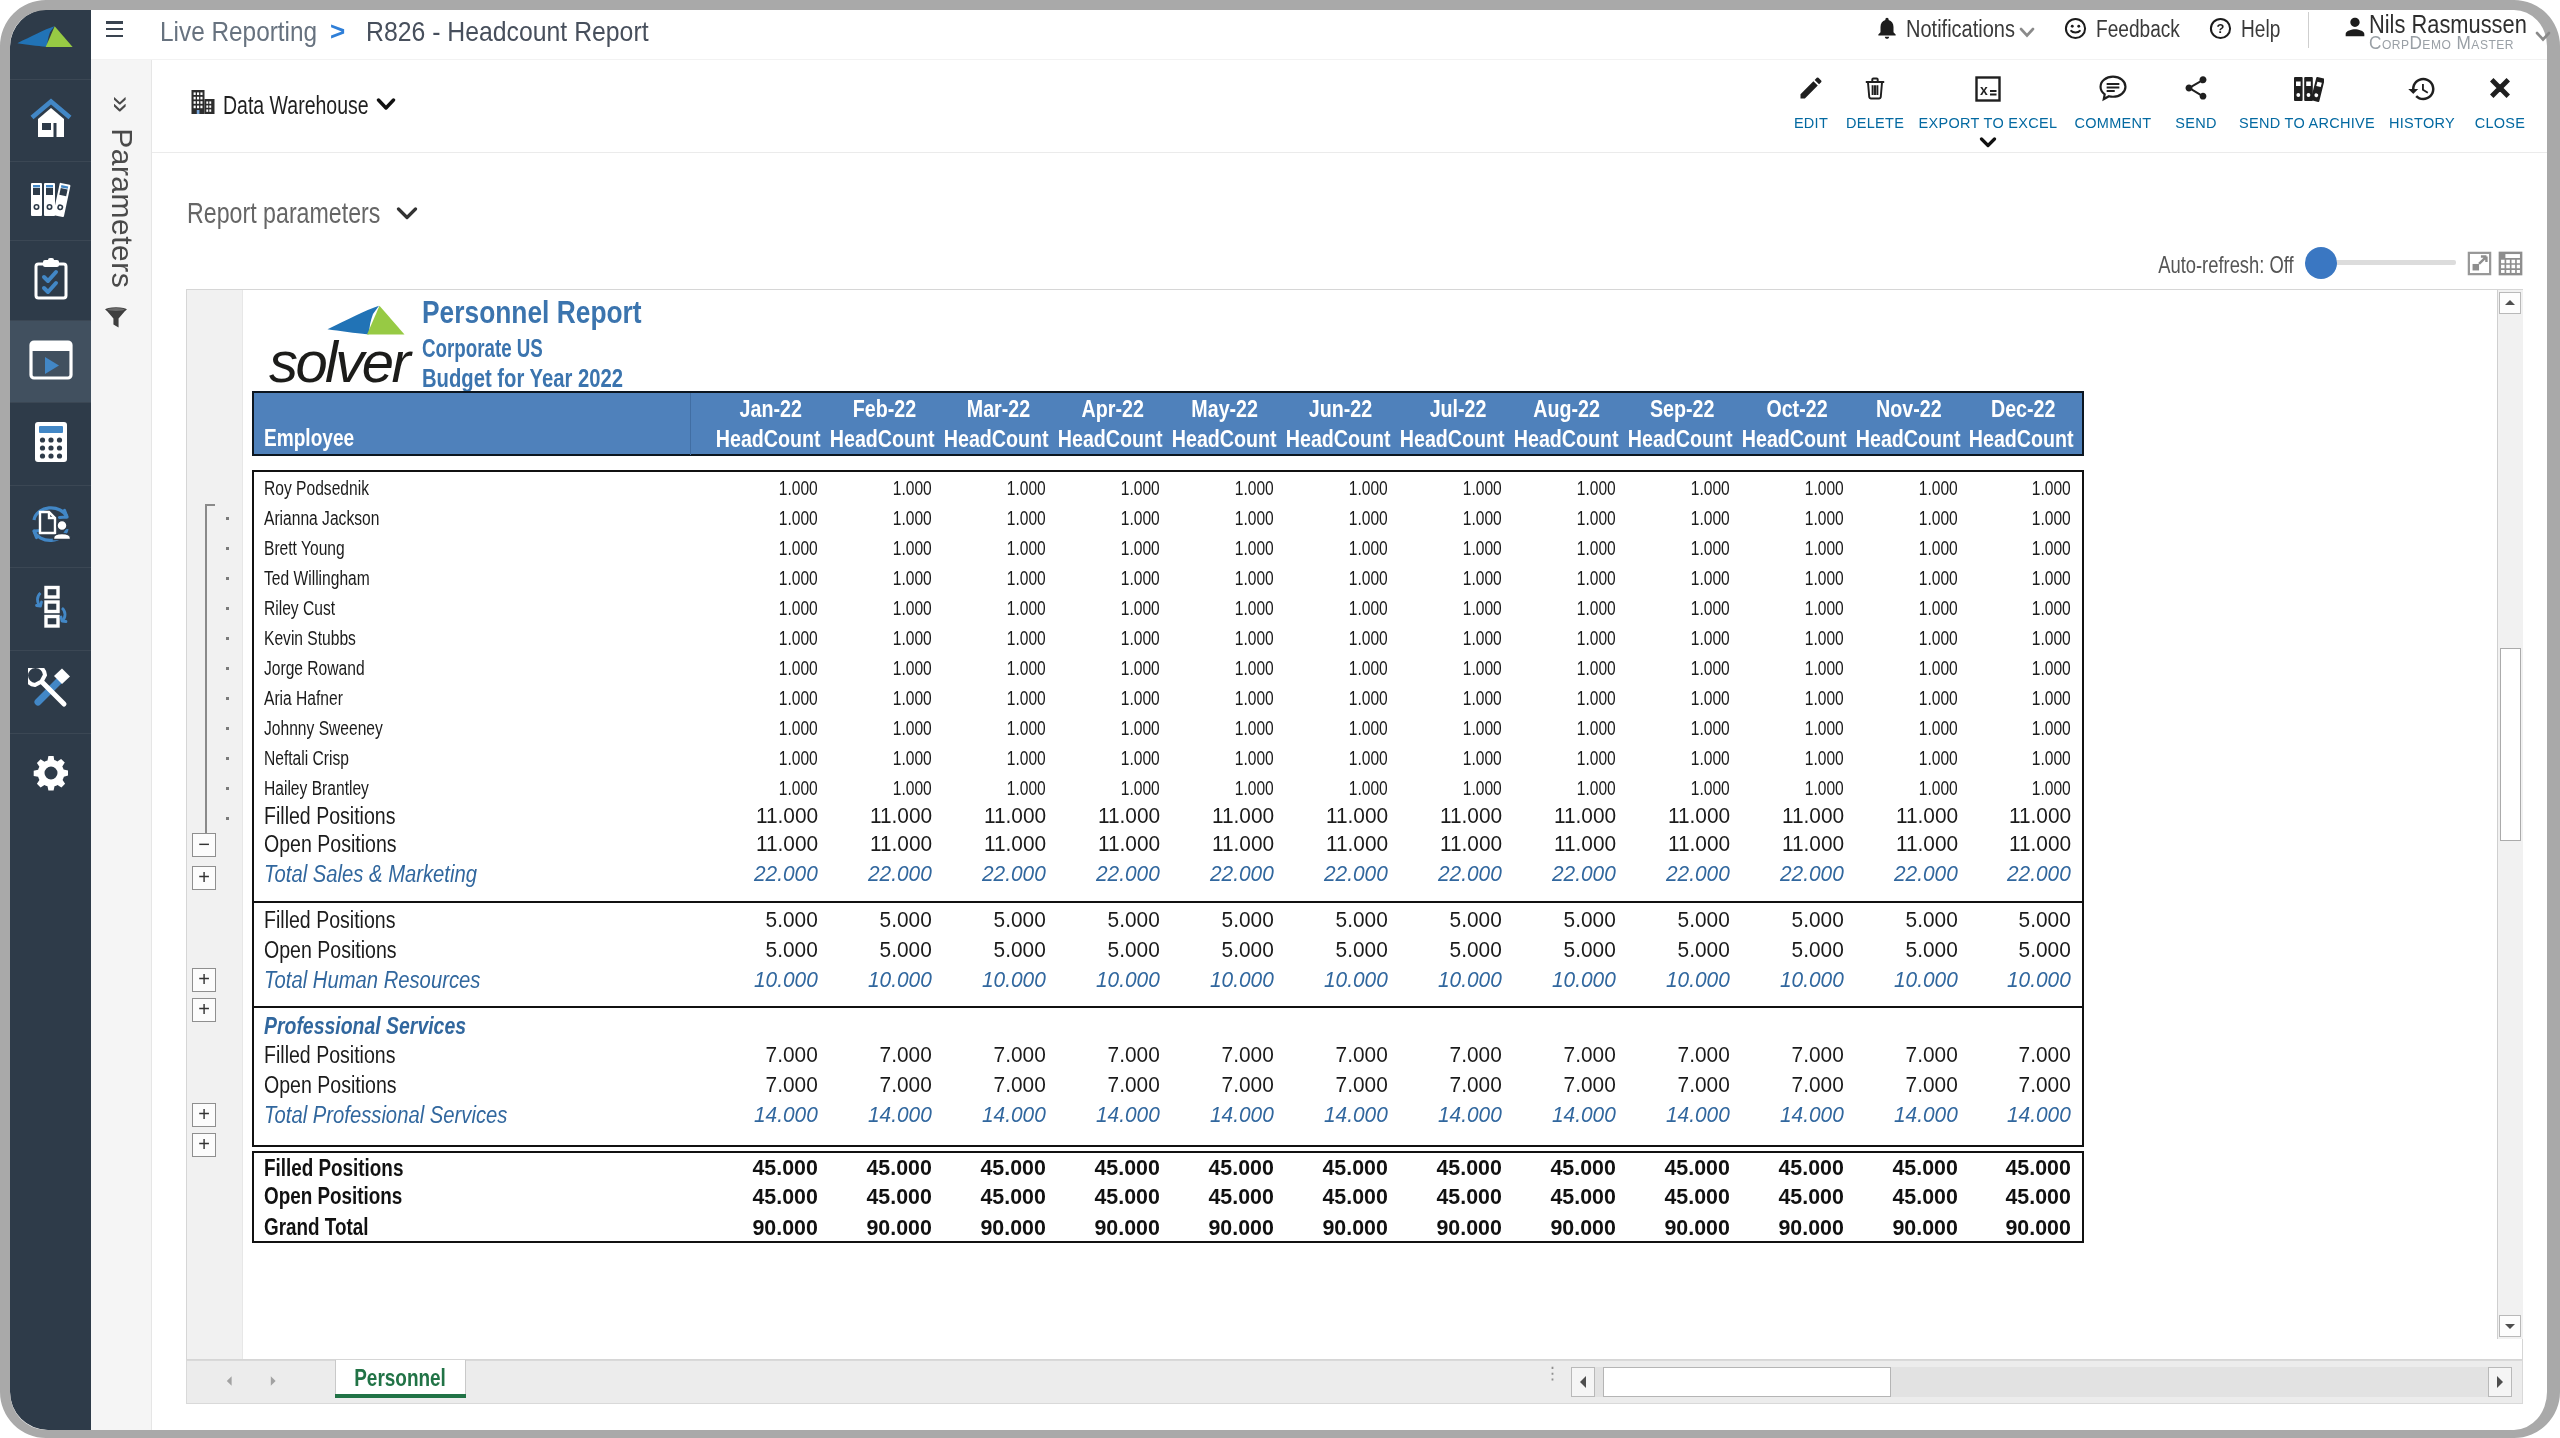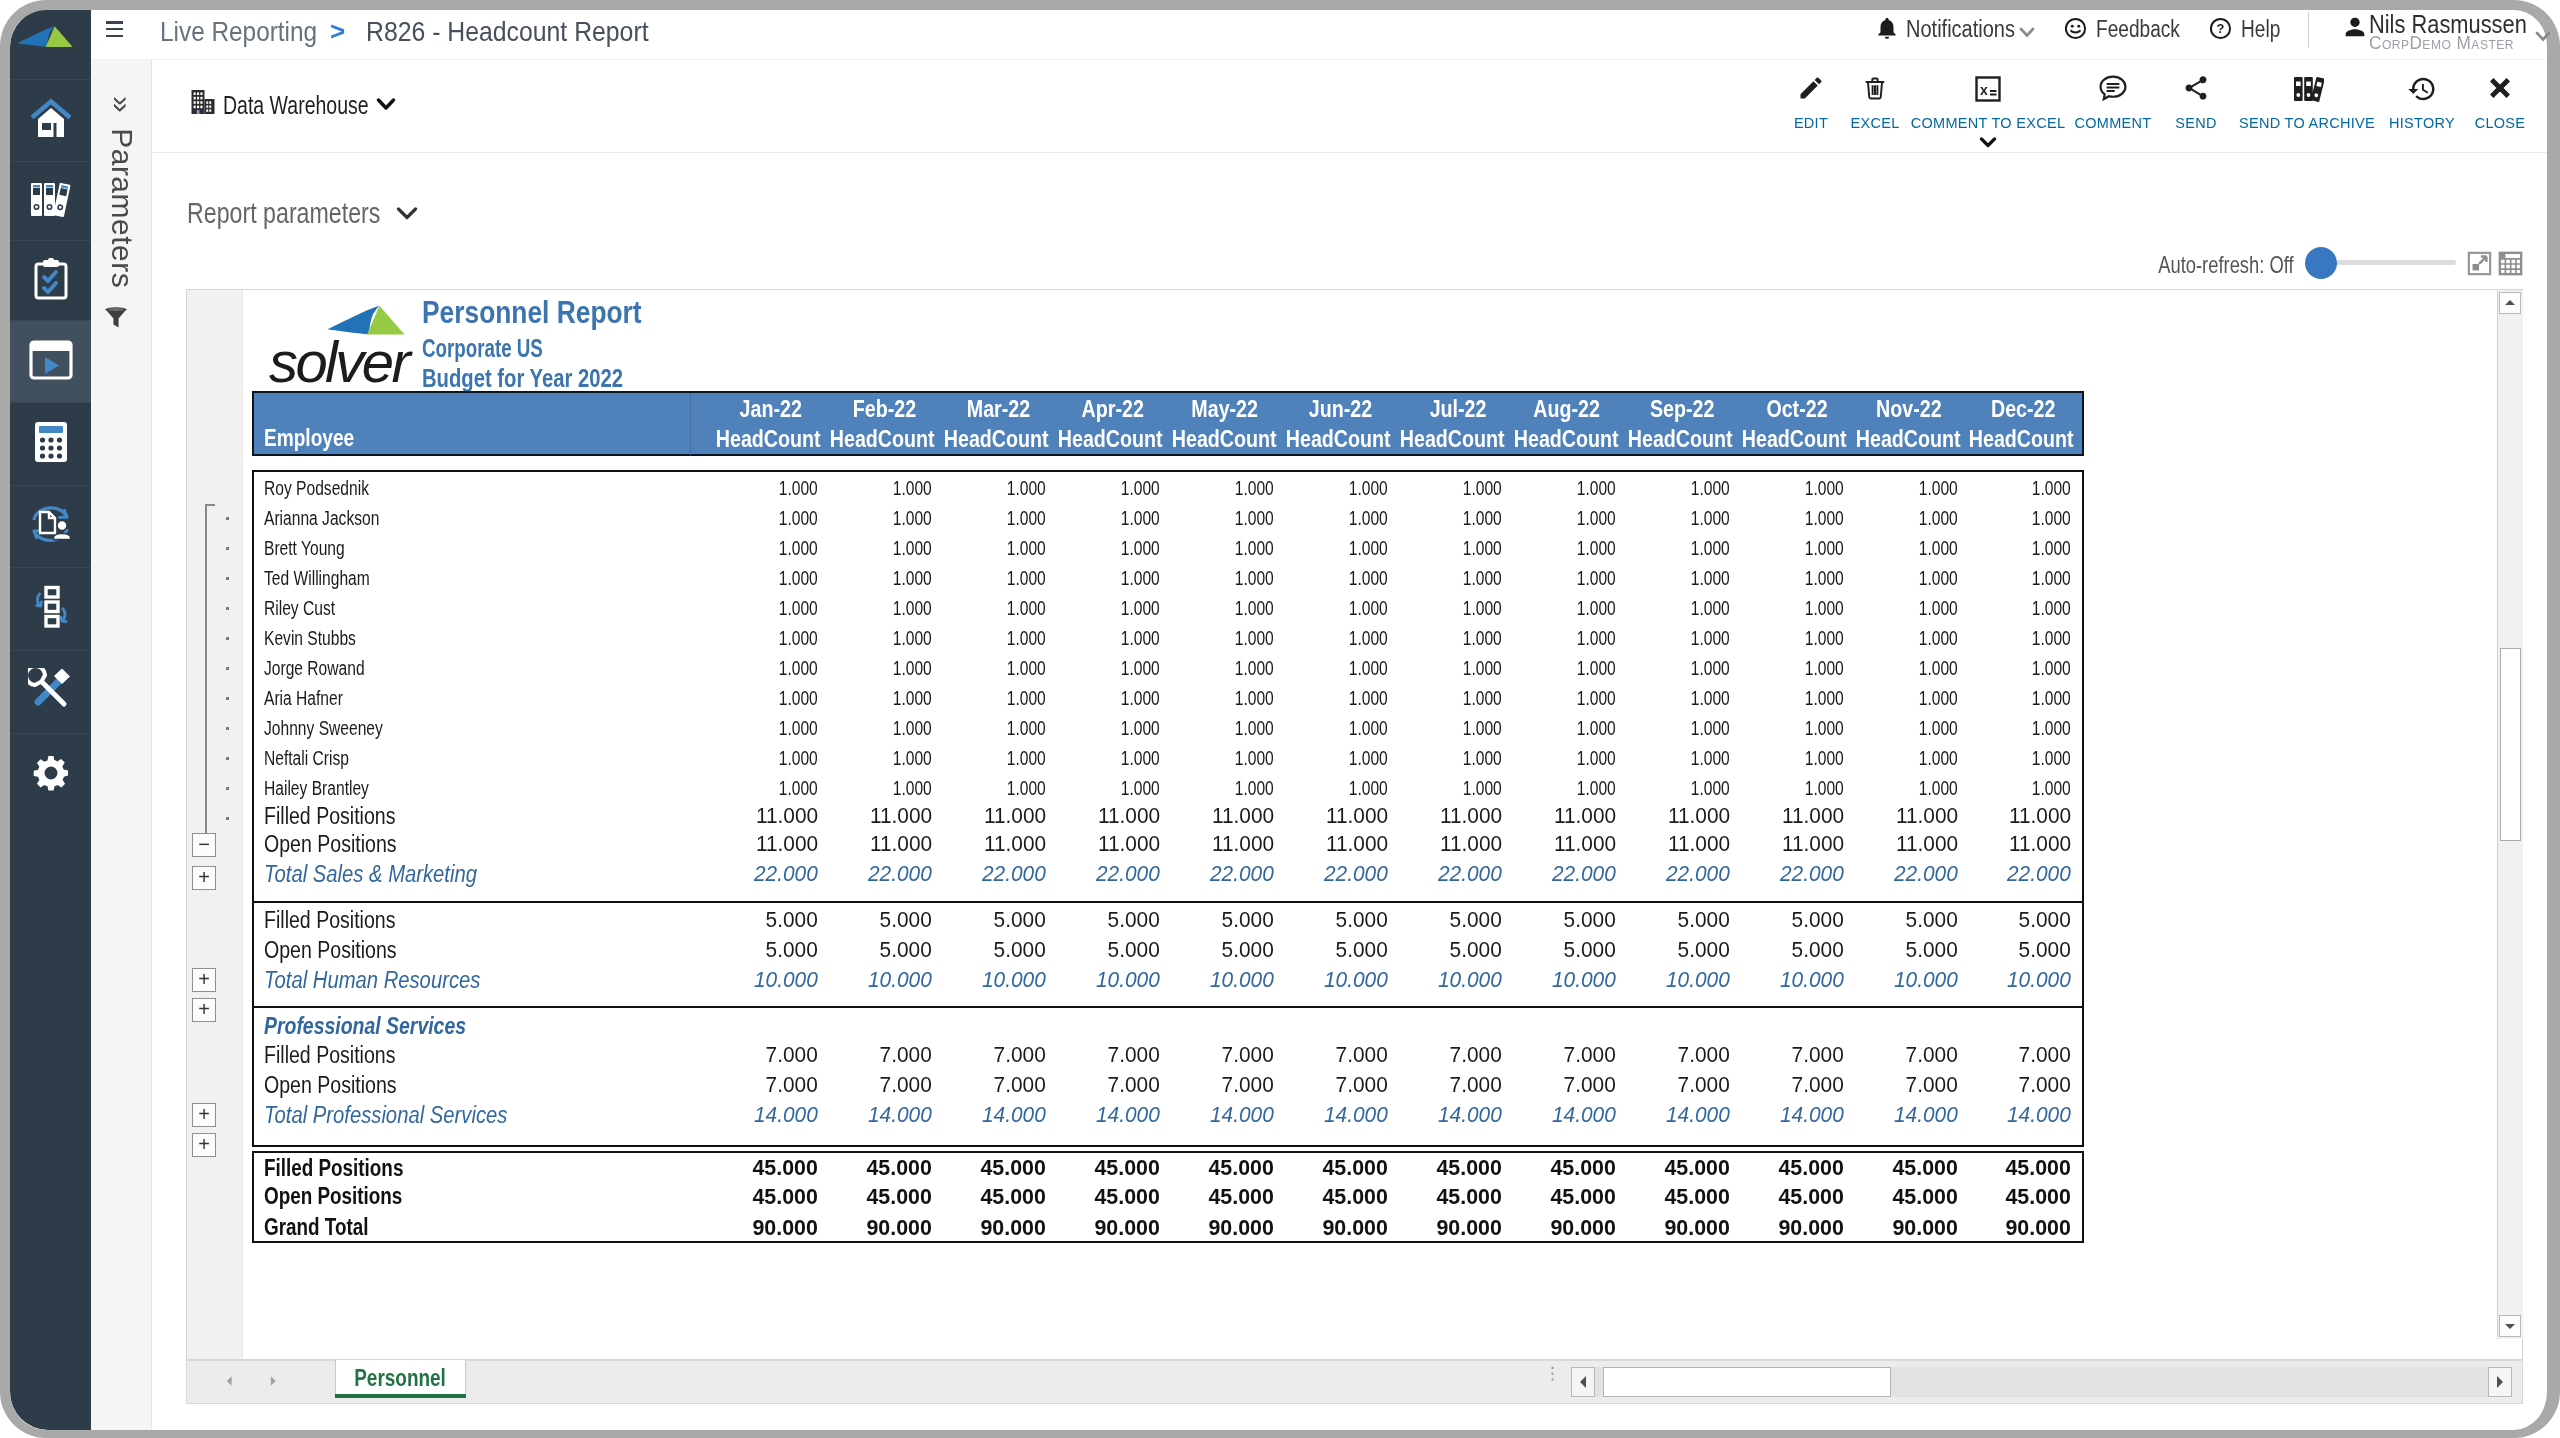--- a/index.html
+++ b/index.html
@@ -126,30 +126,30 @@
 <div class="act" style="left:1721px; top:74px; width:180px; z-index:4;">
   <div style="height:30px;"><svg width="28" height="28" viewBox="0 0 24 24">
           <path fill="#1f1f1f" d="M3 17.25V21h3.75L17.81 9.94l-3.75-3.75L3 17.25zM20.71 7.04c.39-.39.39-1.02 0-1.41l-2.34-2.34a.9959.9959 0 0 0-1.41 0l-1.83 1.83 3.75 3.75 1.83-1.83z"></path>
         </svg></div>
   <div class="lbl" style="margin-top:11px;">EDIT</div>
     </div>
 <div class="act" style="left:1785px; top:74px; width:180px; z-index:4;">
   <div style="height:30px;"><svg width="26" height="28" viewBox="0 0 24 24">
           <path fill="none" stroke="#1f1f1f" stroke-width="1.8" d="M5.5 6.5h13v0l-1.2 14a1.4 1.4 0 0 1-1.4 1.2H8.1a1.4 1.4 0 0 1-1.4-1.2l-1.2-14zM3.5 6.4h17M9.5 6.3V4.2a1 1 0 0 1 1-1h3a1 1 0 0 1 1 1v2.1M9.8 9.5v9M12 9.5v9M14.2 9.5v9"></path>
         </svg></div>
-  <div class="lbl" style="margin-top:11px;">EXCEL</div>
+  <div class="lbl" style="margin-top:11px;">DELETE</div>
     </div>
 <div class="act" style="left:1898px; top:74px; width:180px; z-index:4;">
   <div style="height:30px;"><svg width="30" height="30" viewBox="0 0 30 30">
           <rect x="3.5" y="3.5" width="23" height="23" fill="none" stroke="#1f1f1f" stroke-width="2.4"></rect>
 <text x="11" y="21" text-anchor="middle" font-family="Liberation Sans" font-size="14" font-weight="bold" fill="#1f1f1f">x</text>
 <rect x="17" y="16" width="6.5" height="2" fill="#1f1f1f"></rect>
           <rect x="17" y="19.5" width="6.5" height="2" fill="#1f1f1f"></rect>
         </svg></div>
-  <div class="lbl" style="margin-top:11px;">COMMENT TO EXCEL</div>
+  <div class="lbl" style="margin-top:11px;">EXPORT TO EXCEL</div>
       <div style="margin-top:3px;"><svg width="18" height="11" viewBox="0 0 18 11">
           <path d="M2.5 2 L9 8.5 L15.5 2" fill="none" stroke="#111" stroke-width="3.2" stroke-linecap="round" stroke-linejoin="round"></path>
         </svg></div>
     </div>
 <div class="act" style="left:2023px; top:74px; width:180px; z-index:4;">
   <div style="height:30px;"><svg width="30" height="28" viewBox="0 0 26 24">
           <path fill="none" stroke="#1f1f1f" stroke-width="1.9" d="M13 2.2c6 0 10.8 3.9 10.8 8.7S19 19.6 13 19.6c-1.2 0-2.4-.15-3.5-.43L5 21.6l.8-4.1c-2.2-1.6-3.6-3.9-3.6-6.6C2.2 6.1 7 2.2 13 2.2z"></path>
           <path stroke="#1f1f1f" stroke-width="1.7" d="M7.5 8.6h11M7.5 11.6h11M7.5 14.6h7"></path>
         </svg></div>
   <div class="lbl" style="margin-top:11px;">COMMENT</div>

